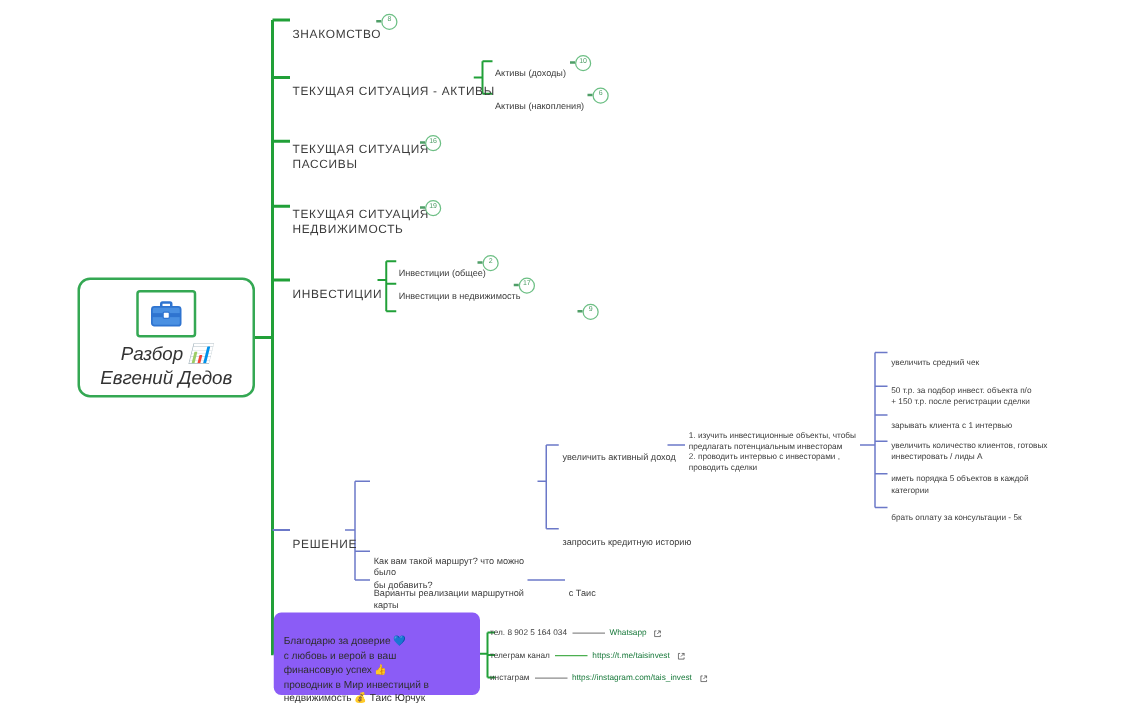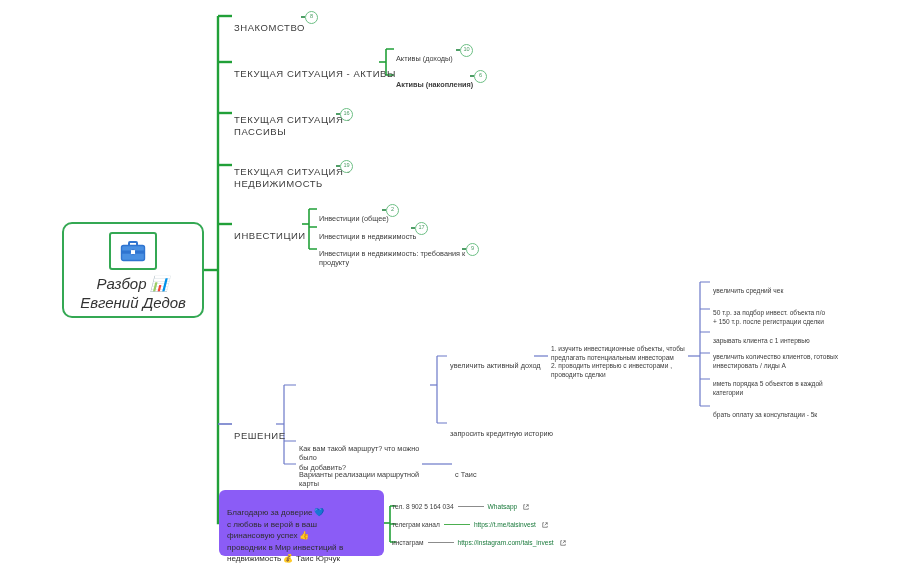--- a/index.html
+++ b/index.html
@@ -223,21 +223,21 @@
   </div>
   <div class="badge" style="left:305px; top:11px;">8</div>
 
   <div class="node l1" style="left:234px; top:56px;">
     <span>ТЕКУЩАЯ СИТУАЦИЯ - АКТИВЫ</span>
   </div>
   <div class="node l2" style="left:396px; top:44px;">
     <span>Активы (доходы)</span>
   </div>
   <div class="badge" style="left:460px; top:44px;">10</div>
-  <div class="node l2" style="left:396px; top:70px;font-weight:bold;">
+  <div class="node l2" style="left:396px; top:70px;">
     <span>Активы (накопления)</span>
   </div>
   <div class="badge" style="left:474px; top:70px;">6</div>
 
   <div class="node l1" style="left:234px; top:102px;">
     <span>ТЕКУЩАЯ СИТУАЦИЯ -
 ПАССИВЫ</span>
   </div>
   <div class="badge" style="left:340px; top:108px;">16</div>
 
@@ -251,24 +251,20 @@
     <span>ИНВЕСТИЦИИ</span>
   </div>
   <div class="node l2" style="left:319px; top:204px;">
     <span>Инвестиции (общее)</span>
   </div>
   <div class="badge" style="left:386px; top:204px;">2</div>
   <div class="node l2" style="left:319px; top:222px;">
     <span>Инвестиции в недвижимость</span>
   </div>
   <div class="badge" style="left:415px; top:222px;">17</div>
-  <div class="node l2" style="left:319px; top:239px; width:150px;">
-    <span>Инвестиции в недвижимость: требования к
-продукту</span>
-  </div>
   <div class="badge" style="left:466px; top:243px;">9</div>
 
   <div class="node l1" style="left:234px; top:418px; color:#3c3c3c;">
     <span>РЕШЕНИЕ</span>
   </div>
 
   <div class="node l2" style="left:299px; top:434px; width:135px;">
     <span>Как вам такой маршрут? что можно было
 бы добавить?</span>
   </div>

